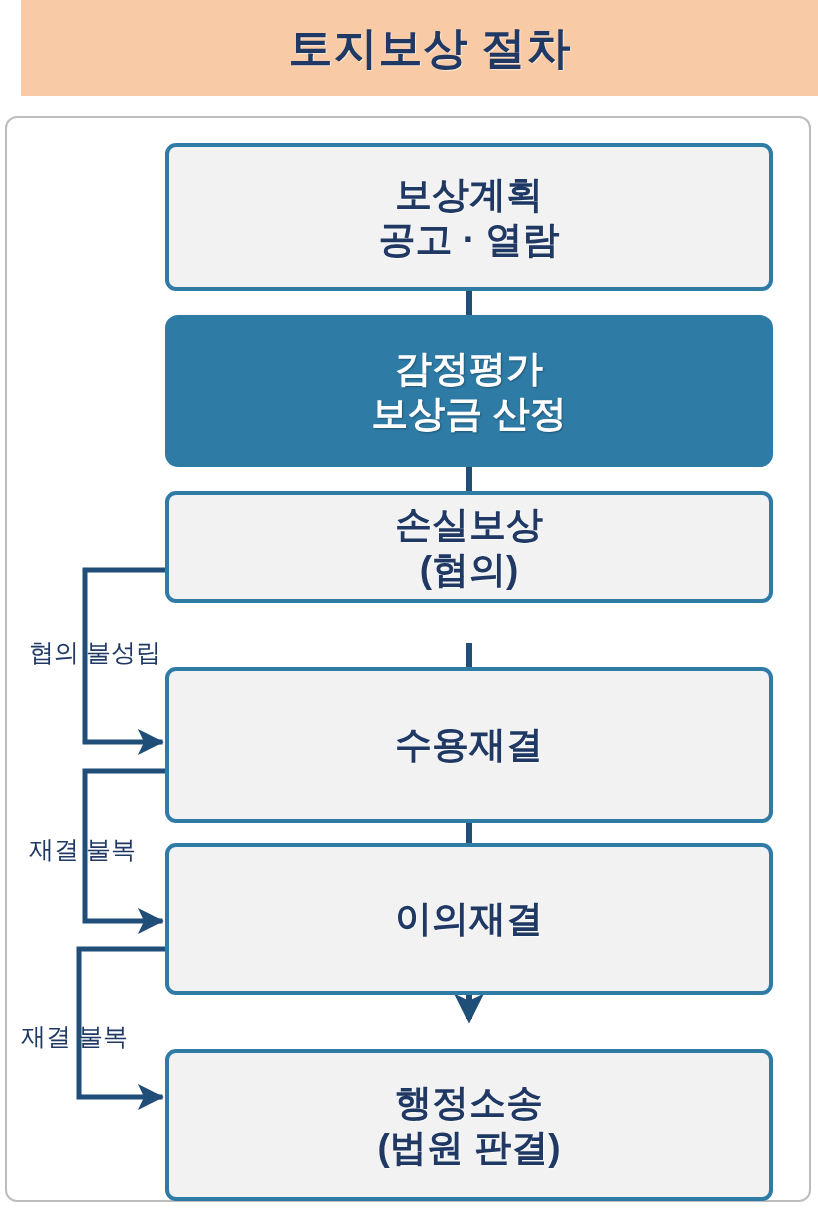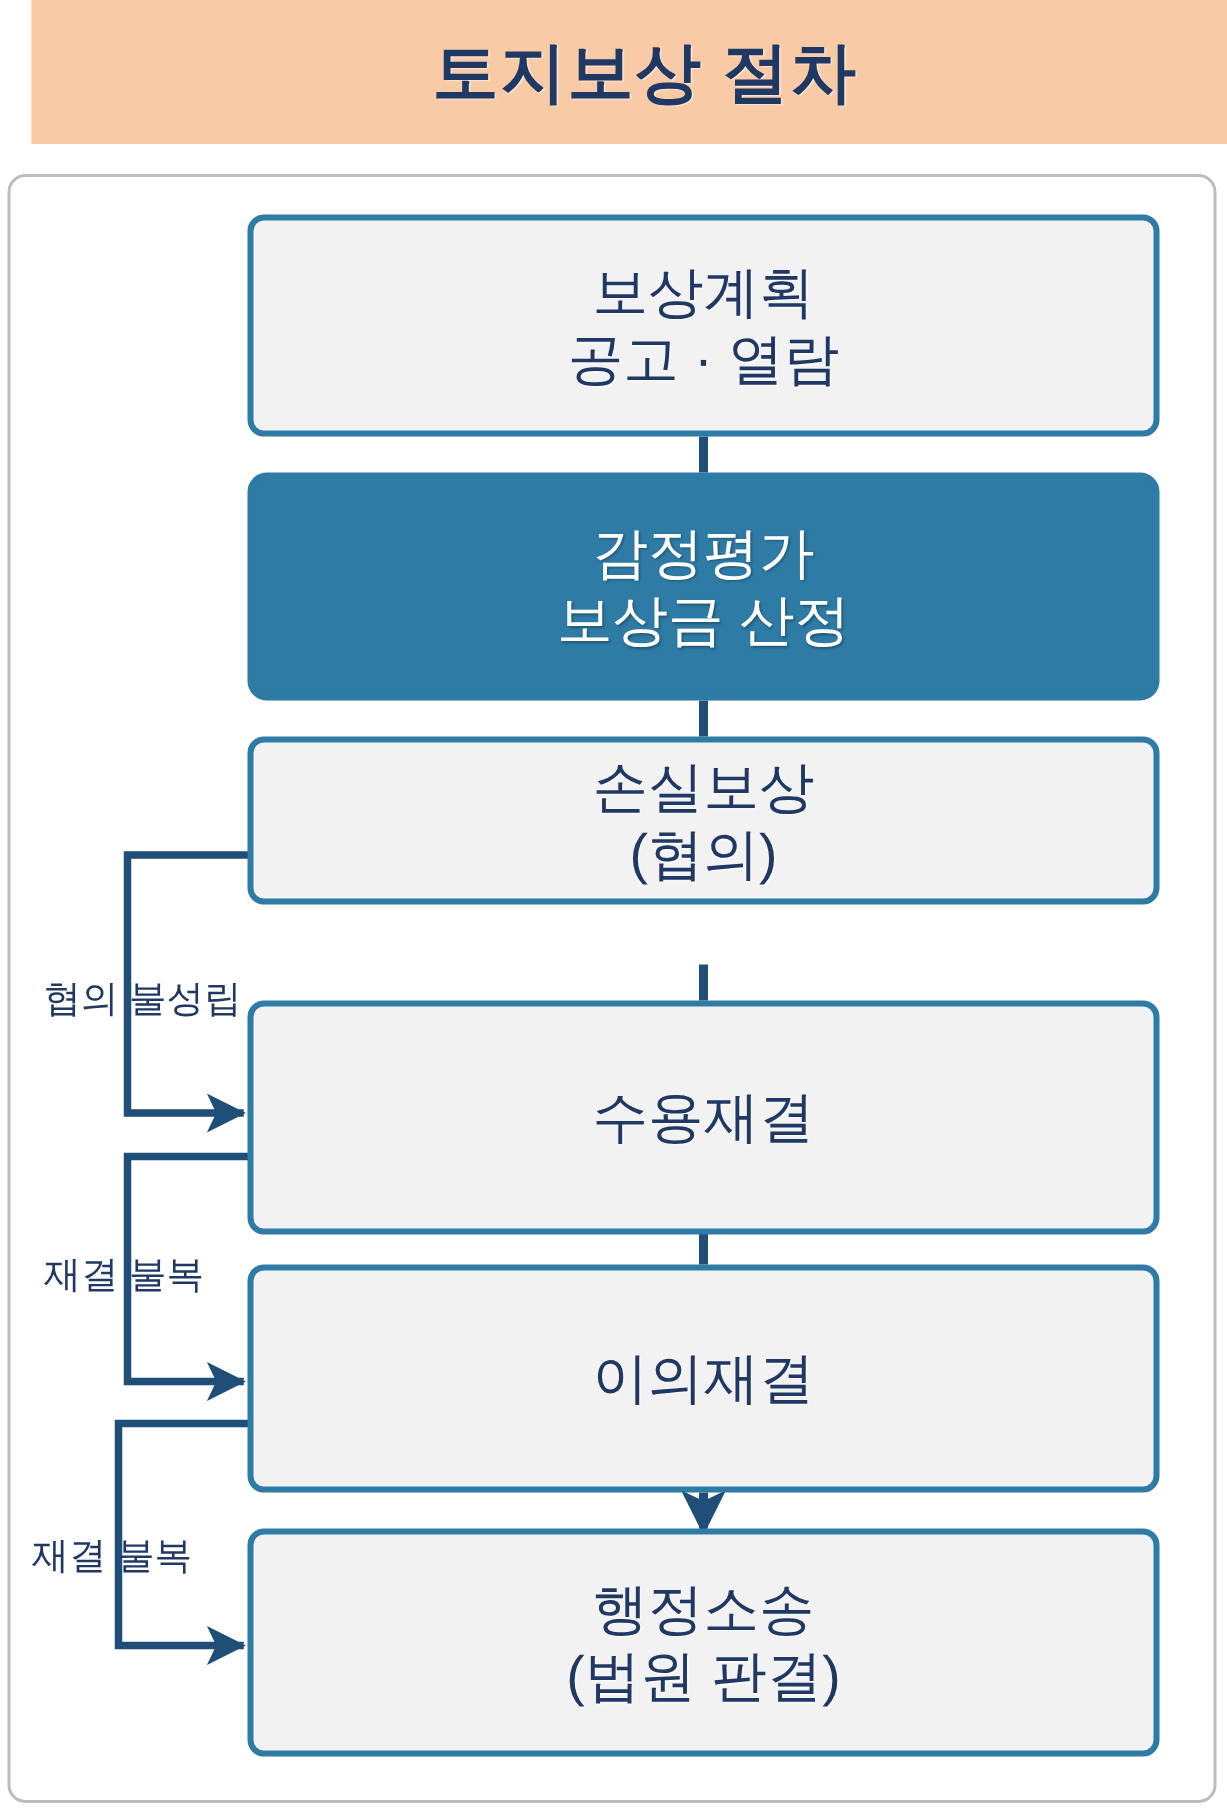--- a/index.html
+++ b/index.html
@@ -77,49 +77,49 @@
     justify-content: center;
     z-index: 3;
   }
   .flow-box.highlight {
     background: #2E7BA6;
     border-color: #2E7BA6;
     border-radius: 13px;
   }
   .box-line {
     font-size: 37px;
-    font-weight: normal;
+    font-weight: bold;
     color: #1F3864;
     line-height: 1.22;
     white-space: nowrap;
     text-shadow: 1px 1px 1px rgba(255,255,255,0.6);
   }
   .flow-box.highlight .box-line {
     color: #FFFFFF;
     text-shadow: 1px 1px 2px rgba(0,0,0,0.30);
   }
 
   
   #box-0 { top: 143px;  height: 148px; }
   #box-1 { top: 315px;  height: 152px; }
   #box-2 { top: 491px;  height: 112px; }
   #box-3 { top: 667px;  height: 156px; }
   #box-4 { top: 843px;  height: 152px; text-align: center; }
-  #box-5 { top: 1019px; height: 152px; }
+  #box-5 { top: 1049px; height: 152px; }
 
   
   .branch-label {
     position: absolute;
     font-size: 25px;
     color: #1F3864;
     white-space: nowrap;
     z-index: 4;
     text-shadow: 0.5px 0.5px 0.5px rgba(255,255,255,0.55);
   }
-  #branch-label-0 { left: 29px;  top: 649px; }
+  #branch-label-0 { left: 29px;  top: 636px; }
   #branch-label-1 { left: 29px;  top: 833px; }
   #branch-label-2 { left: 21px;  top: 1020px; }
 </style>
 </head>
 <body>
 
 <div class="title-banner">
   <div class="title-text">토지보상 절차</div>
 </div>
 

